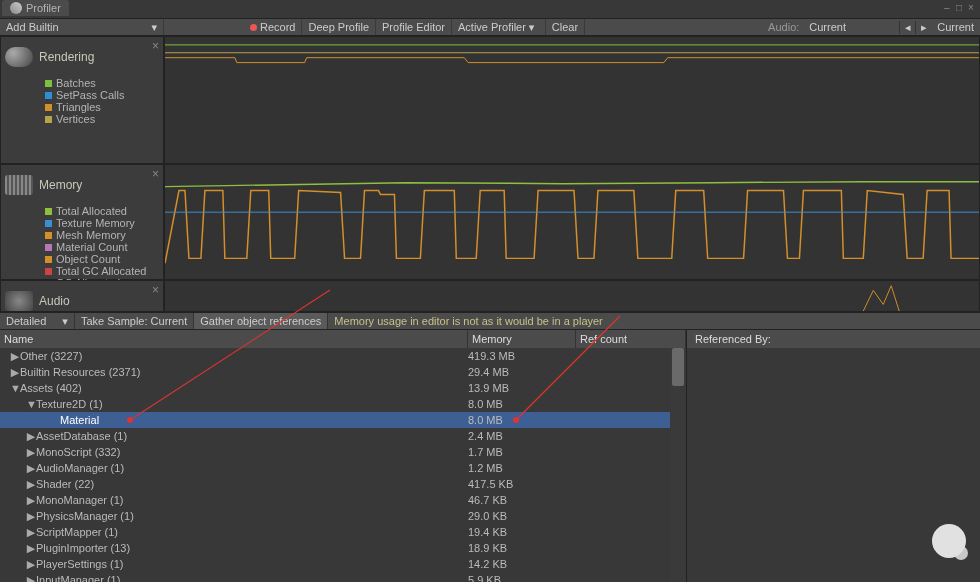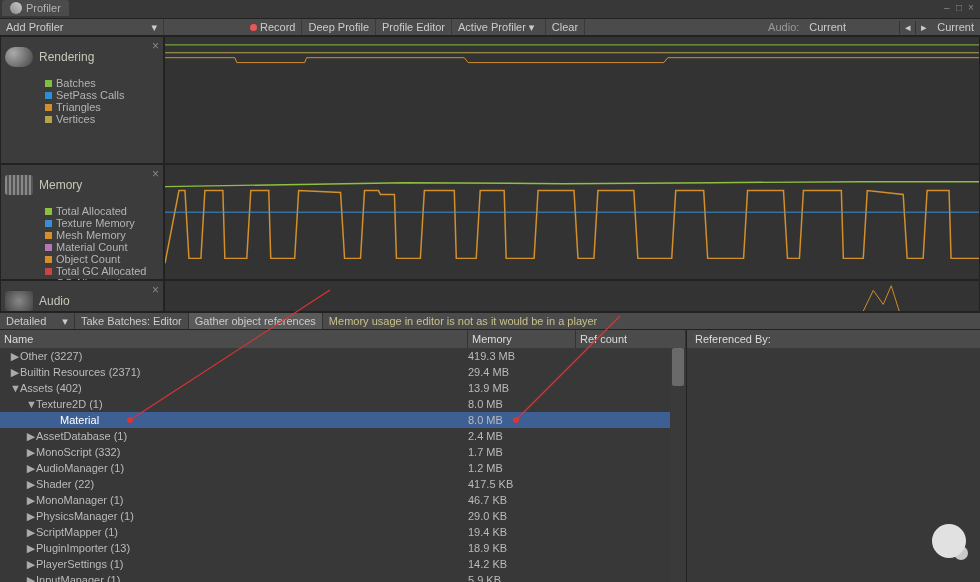--- a/index.html
+++ b/index.html
@@ -86,21 +86,21 @@
   </div>
   <div class="window-ctrl">
     <span>–</span>
     <span>□</span>
     <span>×</span>
   </div>
 </div>
 
 <div class="toolbar">
   <div class="btn btn-add">
-    <span>Add Profiler</span>
+    <span>Add Builtin</span>
     <span style="margin-left:auto">▾</span>
   </div>
   <div style="flex:0 0 80px"></div>
   <div class="btn">
     <span class="record-dot"></span>
     <span>Record</span>
   </div>
   <div class="btn">
       <span>Deep Profile</span>
     </div>
@@ -215,21 +215,21 @@
     <polyline fill="none" stroke="#d48f2a" stroke-width="1" points="700,32 710,10 720,25 728,5 736,32"></polyline>
   </svg>
 </div>
 
 <div class="detail-bar">
   <div class="detail-btn">
     <span>Detailed</span>
     <span style="margin-left:16px">▾</span>
   </div>
   <div class="detail-btn">
-      <span>Take Batches: Editor</span>
+      <span>Take Sample: Current</span>
     </div>
   <div class="detail-btn gather">
       <span>Gather object references</span>
     </div>
   <span class="warn">Memory usage in editor is not as it would be in a player</span>
 </div>
 
 <div class="split">
   <div class="left-tbl">
     <div class="hdr-row">

